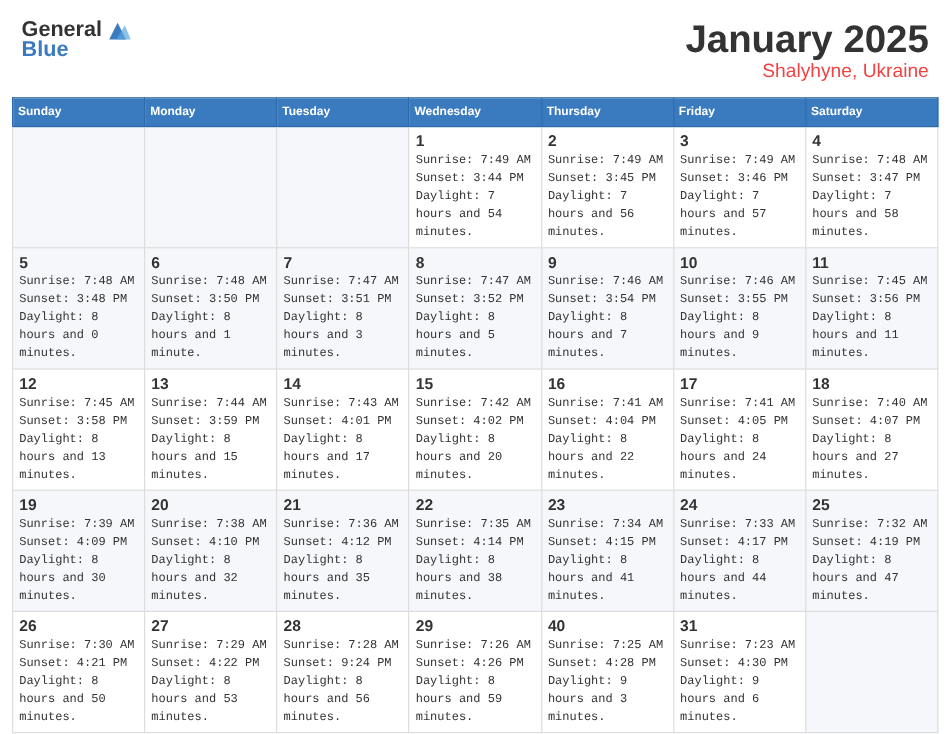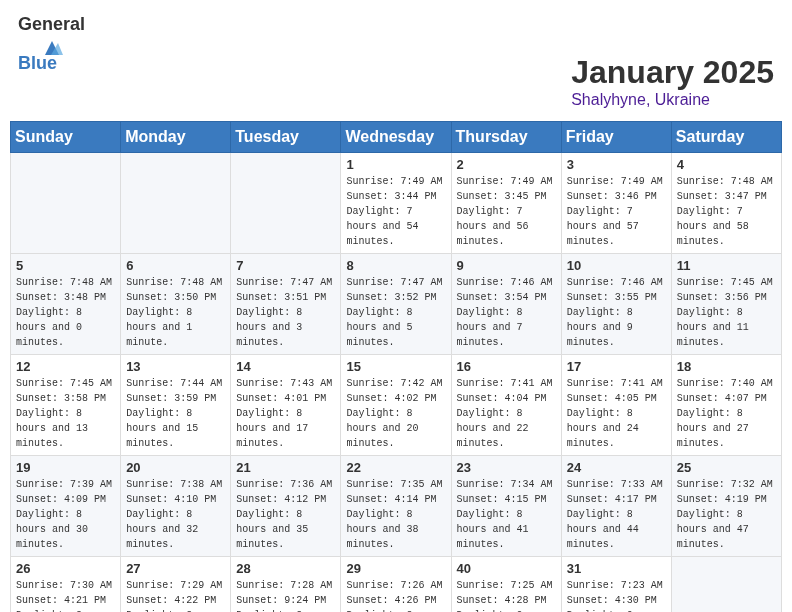--- a/index.html
+++ b/index.html
@@ -16,40 +16,40 @@
       align-items: flex-start;
       margin-bottom: 8px;
       padding: 4px 8px;
     }
     .logo {
       display: flex;
       align-items: center;
       gap: 2px;
     }
     .title-block {
-      margin-top: 40px;
+      text-align: right;
     }
     .month-title {
       font-size: 32px;
       font-weight: bold;
       color: #333;
     }
     .subtitle {
       font-size: 16px;
-      color: #4c1d95;
+      color: #ef4444;
     }
     .calendar {
       width: 100%;
       border-collapse: collapse;
       border: 1px solid #ccc;
     }
     .calendar th {
       background: #3a7abf;
       color: #fff;
-      font-size: 16px;
+      font-size: 10px;
       font-weight: bold;
       padding: 6px 4px;
       text-align: left;
       border: 1px solid #2d68a8;
     }
     .calendar td {
       width: 14.28%;
       vertical-align: top;
       padding: 4px 5px;
       font-size: 10.5px;
@@ -79,21 +79,21 @@
     .empty-cell {
       background: #f5f7fa !important;
     }
   </style>
 </head>
 <body>
 
 <div class="header">
   <div class="logo">
     <div style="display:flex;flex-direction:column;align-items:flex-start;">
-      <div style="display:flex;align-items:center;gap:2px;flex-direction:column;">
+      <div style="display:flex;align-items:center;gap:2px;">
         <span style="font-size:18px;font-weight:bold;color:#333;">General</span>
         <svg width="22" height="20" viewBox="0 0 22 20">
           <polygon points="4,18 11,4 18,18" fill="#3a7abf"></polygon>
           <polygon points="10,18 17,6 22,18" fill="#5ba8e0" opacity="0.7"></polygon>
         </svg>
       </div>
       <span style="font-size:18px;font-weight:bold;color:#3a7abf;margin-top:-4px;">Blue</span>
     </div>
   </div>
   <div class="title-block">

